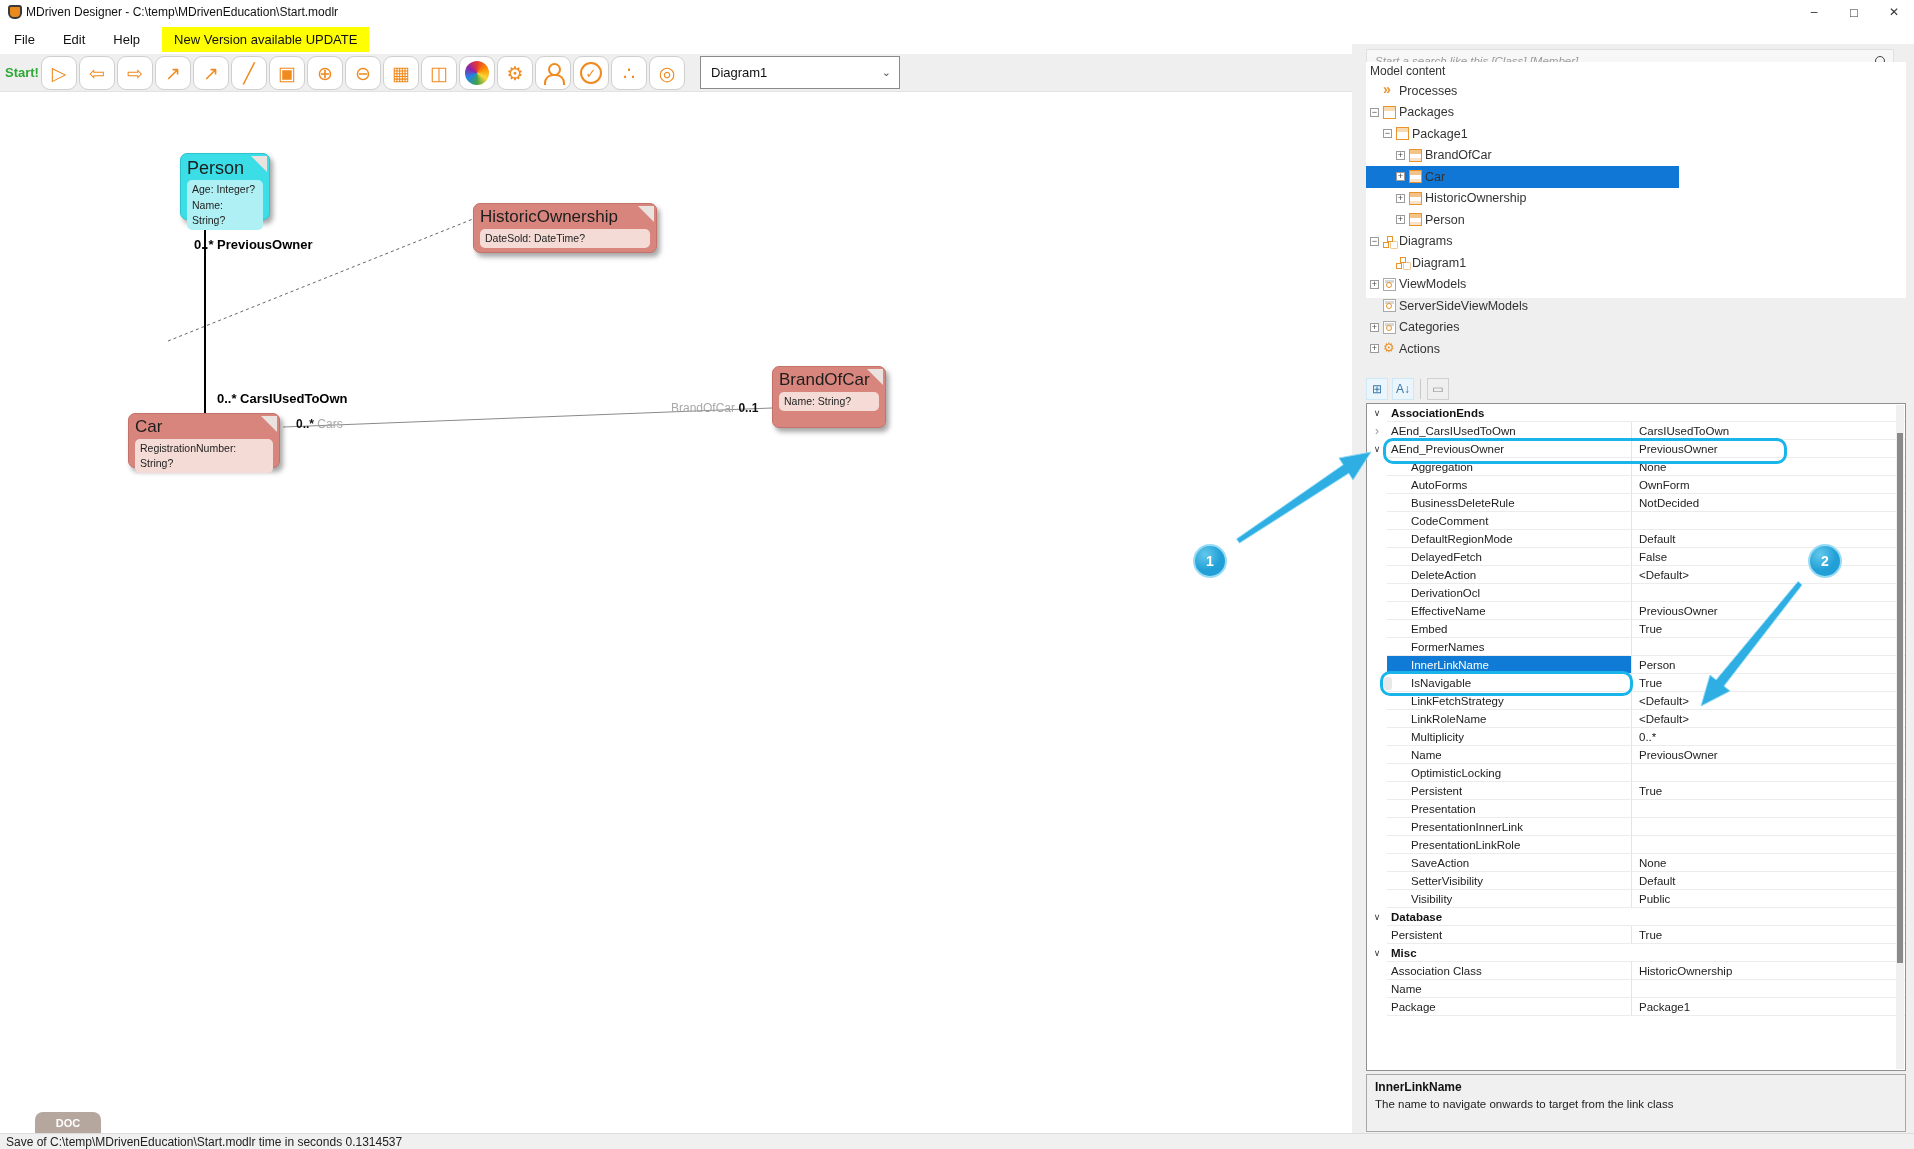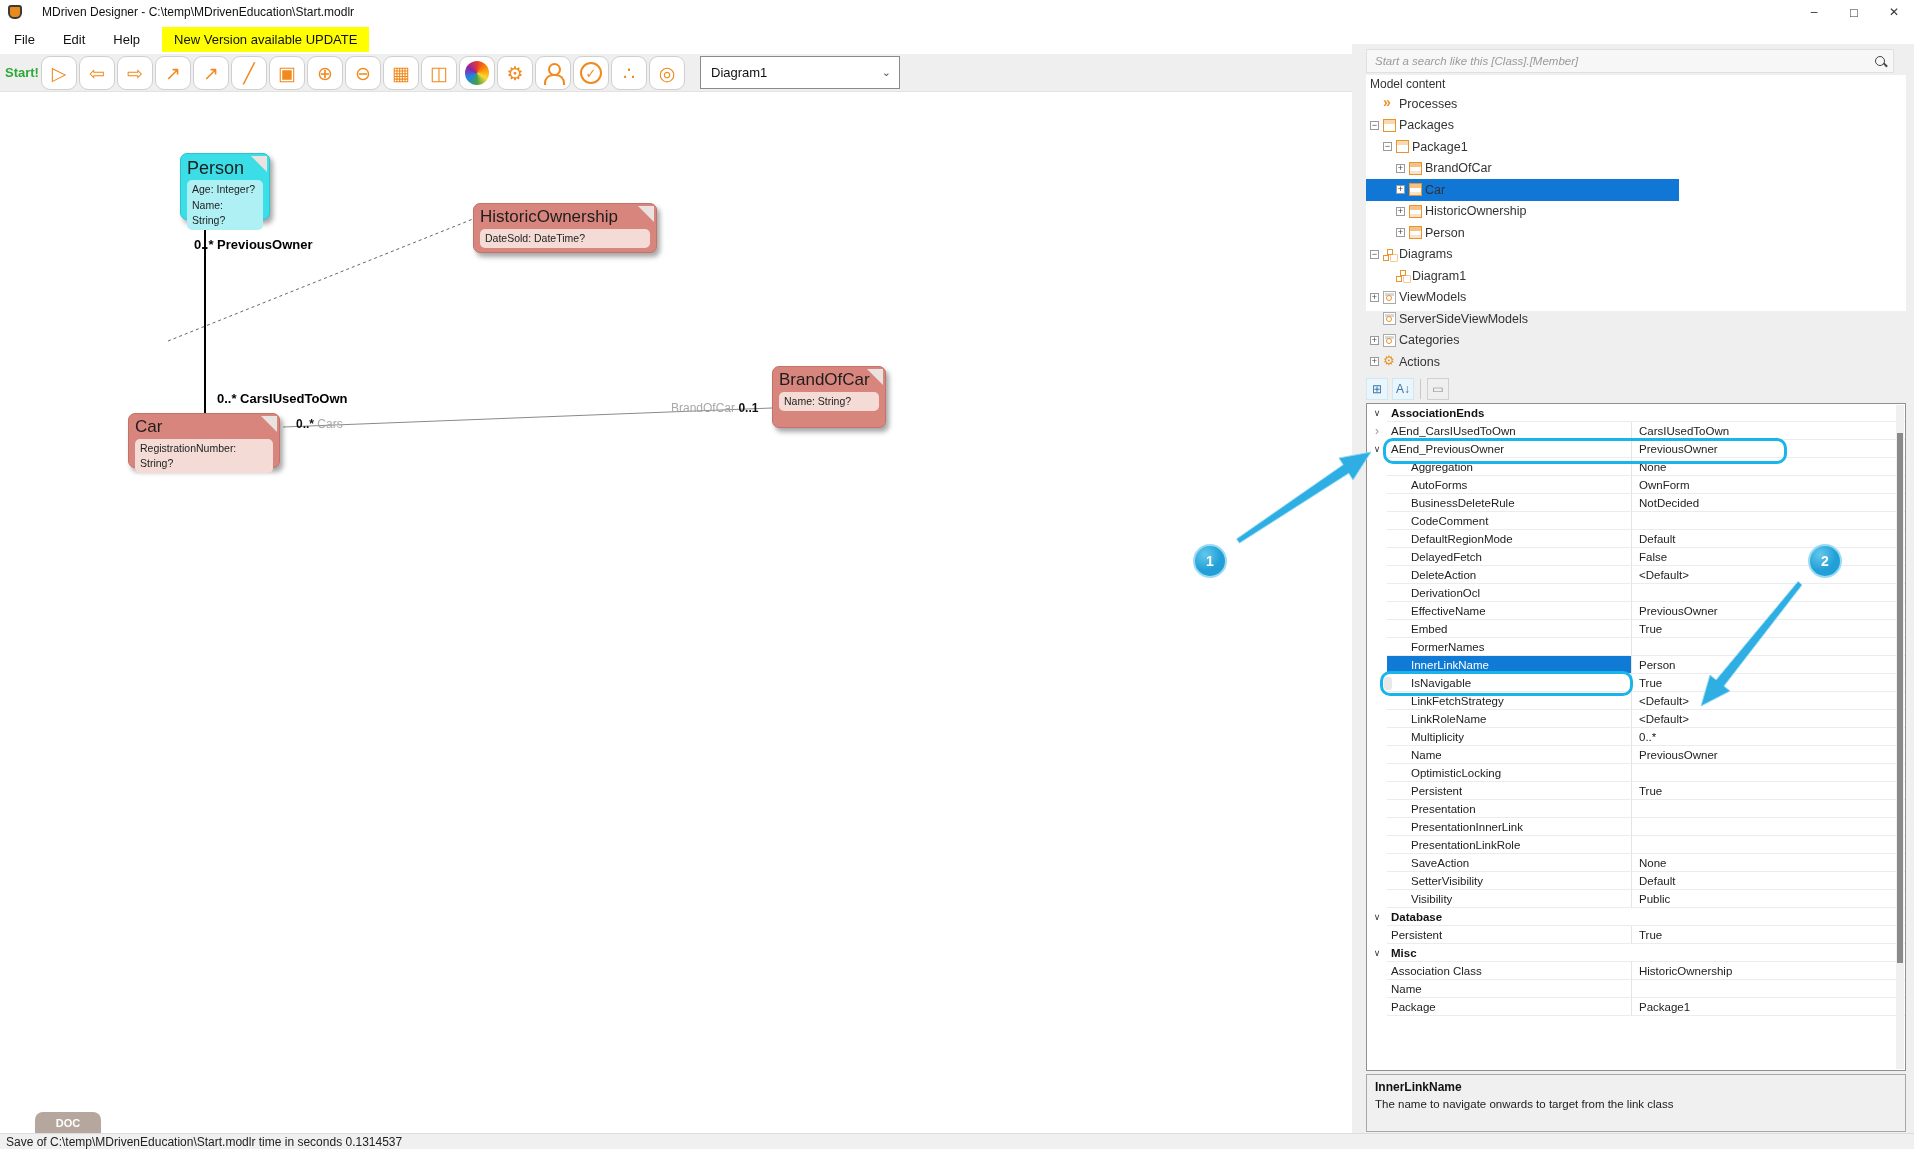--- a/index.html
+++ b/index.html
@@ -2,21 +2,21 @@
 <html><head>
 <meta charset="utf-8">
 <style>
   * { margin:0; padding:0; box-sizing:border-box; }
   html,body { width:1914px; height:1149px; font-family:"Liberation Sans",sans-serif; background:#fff; overflow:hidden; }
   #app { position:relative; width:1914px; height:1149px; }
 
   
   .titlebar { position:absolute; left:0; top:0; width:1914px; height:24px; background:#fff; display:flex; align-items:center; }
   .app-icon { width:14px; height:14px; margin-left:8px; background:#e88a1e; border:2px solid #3a3a3a; border-radius:3px 3px 6px 6px; }
-  .title-text { margin-left:20px; font-size:12px; color:#111; }
+  .title-text { margin-left:4px; font-size:12px; color:#111; }
   .win-controls { position:absolute; right:0; top:0; height:24px; display:flex; }
   .win-btn { width:40px; height:24px; display:flex; align-items:center; justify-content:center; font-size:12px; color:#333; }
   .win-btn.min::before { content:"\2013"; }
   .win-btn.max::before { content:"\25A1"; font-size:13px; }
   .win-btn.close::before { content:"\2715"; }
 
   .menubar { position:absolute; left:0; top:24px; width:1914px; height:30px; background:#fff; display:flex; align-items:center; font-size:13px; color:#111; }
   .menu-item { padding:4px 14px; }
   .update-notice { background:#ffff00; padding:5px 12px; font-size:13px; color:#111; margin-left:8px; }
 
@@ -64,21 +64,21 @@
 
   
   .rpanel { position:absolute; left:1352px; top:44px; width:562px; height:1089px; background:#efefef;padding-left:31px; }
   .search-box { position:absolute; left:14px; top:5px; width:528px; height:24px; background:#f7f7f7; border:1px solid #e0e0e0; }
   .search-box input { width:94%; height:100%; border:none; background:transparent; font-family:"Liberation Sans",sans-serif; font-style:italic; font-size:11.5px; color:#555; padding:0 8px; outline:none; }
   .search-box input::placeholder { color:#9a9a9a; }
   .search-glass { position:absolute; right:6px; top:5px; width:13px; height:13px; }
   .search-glass::before { content:""; position:absolute; left:1px; top:1px; width:8px; height:8px; border:1.5px solid #444; border-radius:50%; }
   .search-glass::after { content:""; position:absolute; left:9px; top:9px; width:5px; height:1.5px; background:#444; transform:rotate(45deg); }
 
-  .tree-wrap { position:absolute; left:14px; top:31px; width:540px; height:236px; background:#fff; }
+  .tree-wrap { position:absolute; left:14px; top:18px; width:540px; height:236px; background:#fff; }
   .tree-header { font-size:12px; color:#333; padding:2px 0 2px 4px; height:18px; }
   .tree-row { position:relative; height:21.5px; display:flex; align-items:center; font-size:12.5px; color:#333; }
   .tree-row .expander { width:9px; height:9px; border:1px solid #9a9a9a; background:#fff; font-size:9px; line-height:7px; text-align:center; color:#444; margin-right:4px; flex:none; }
   .tree-row .expander.none { visibility:hidden; }
   .tree-row.selected .row-fill { position:absolute; left:0; top:0; height:100%; width:313px; background:#1177d7; z-index:0; }
   .tree-row > * { position:relative; z-index:1; }
   .ticon { width:13px; height:13px; margin-right:3px; flex:none; position:relative; }
   .ticon.i-processes::before { content:"\00BB"; color:#e8932c; font-weight:bold; font-size:14px; line-height:13px; position:absolute; left:0; top:-1px; }
   .ticon.i-package { border:1.5px solid #e8932c; background:linear-gradient(to bottom,#f7dab2 0 4px,#fff 4px); }
   .ticon.i-class { border:1.5px solid #e8932c; background:linear-gradient(to bottom,#f3c289 0 4px,#fff 4px 8px,#f9e3cb 8px); }

